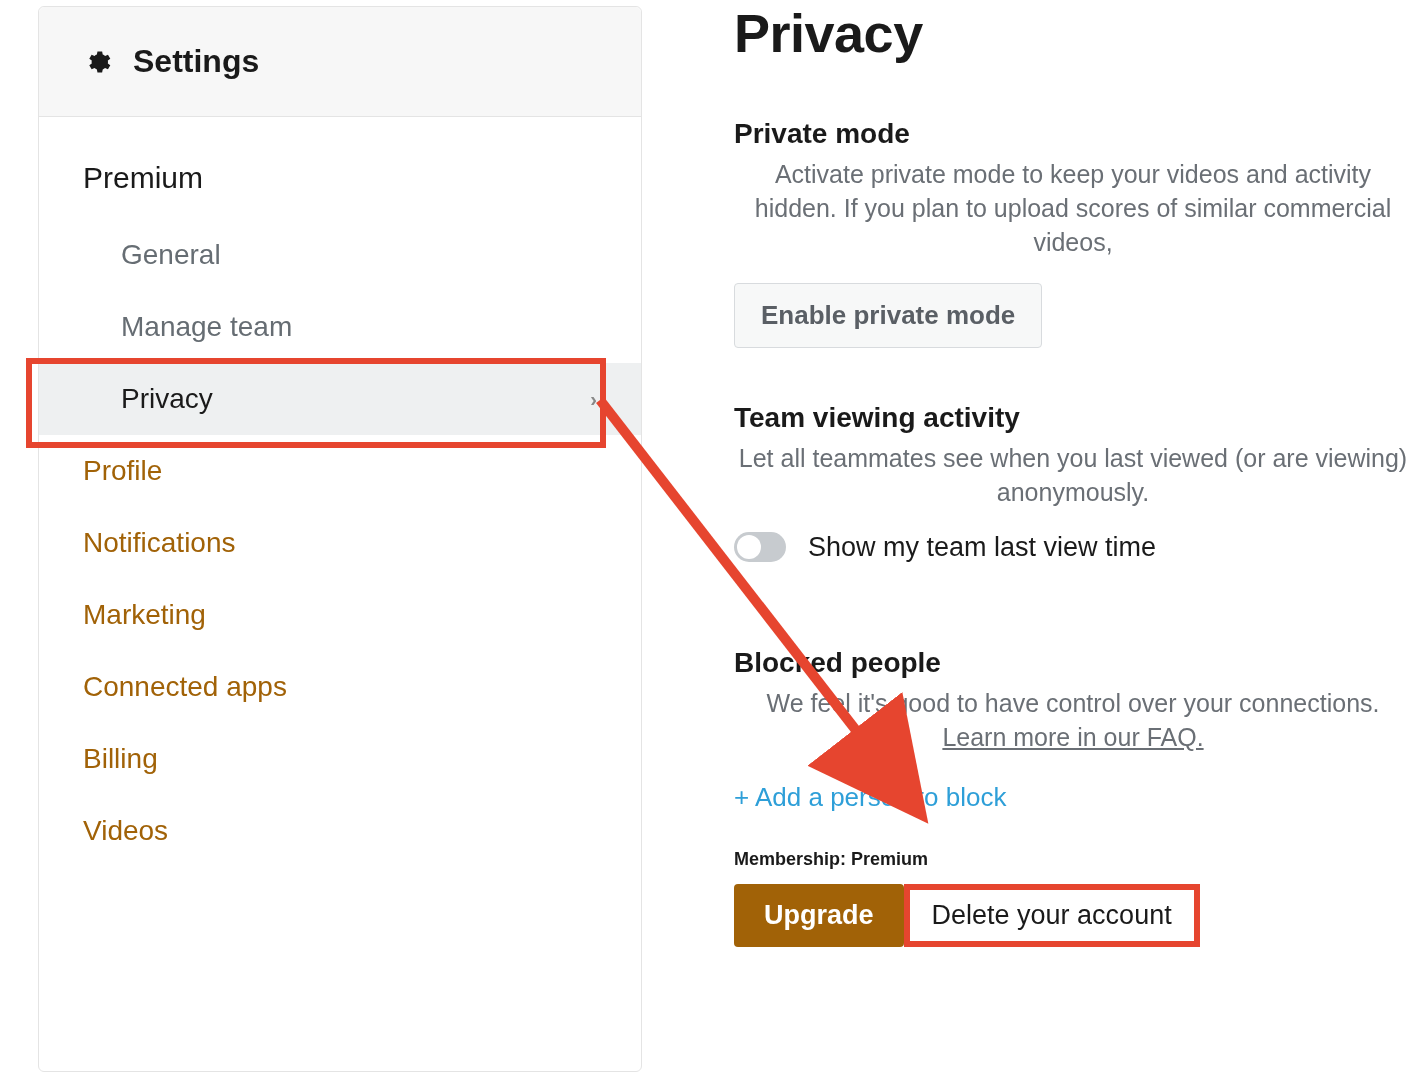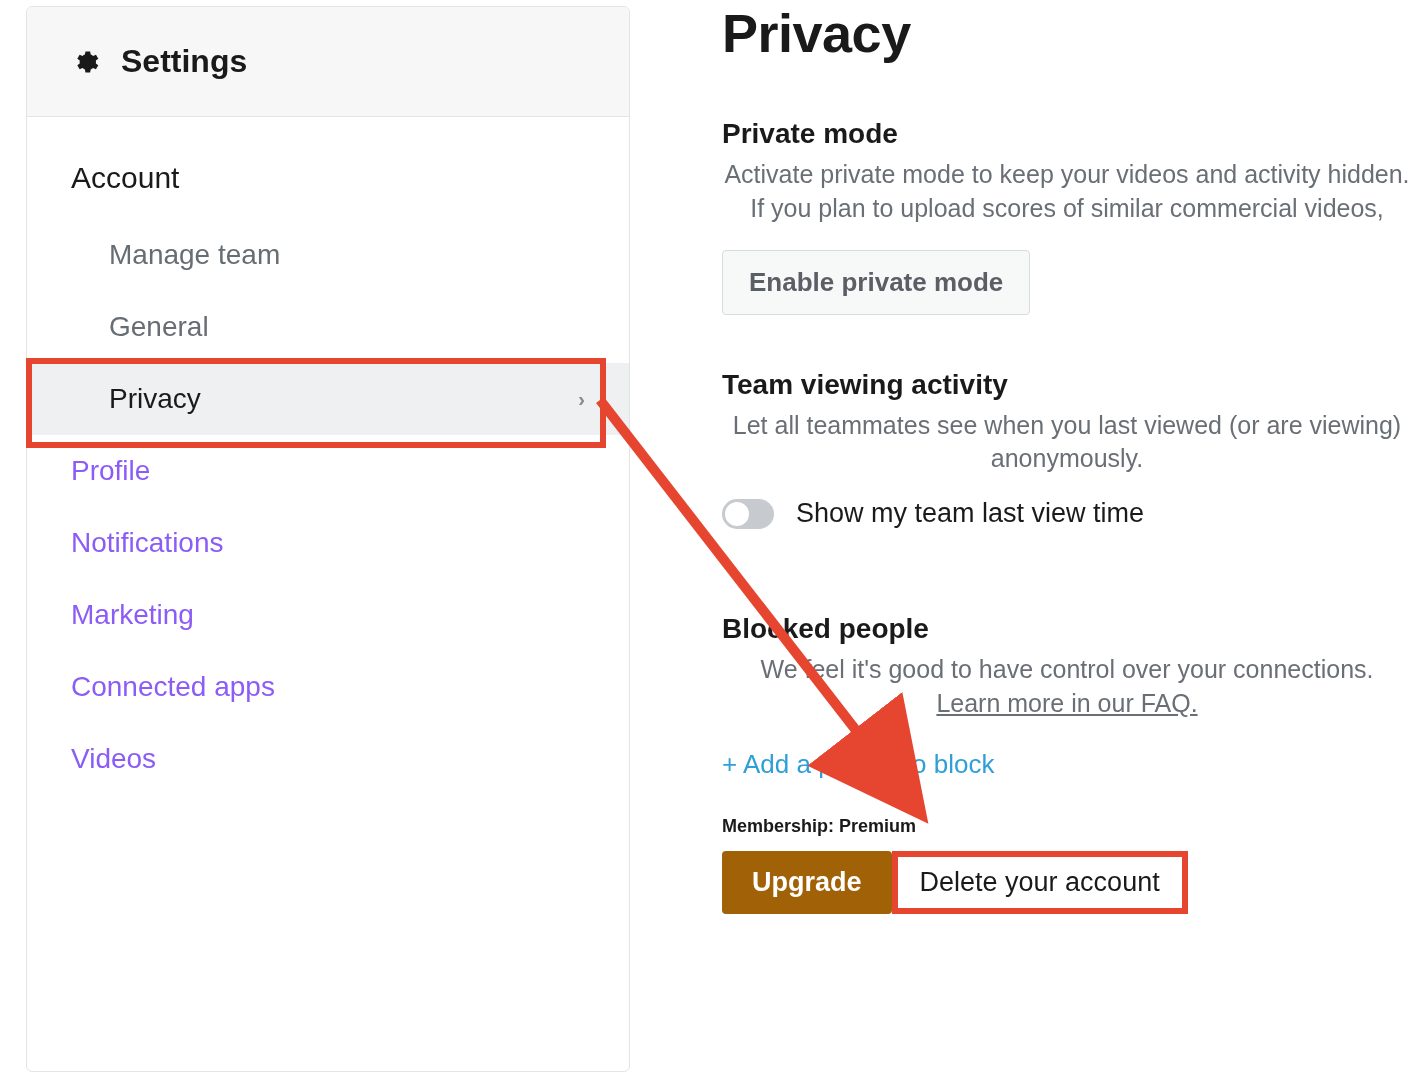--- a/index.html
+++ b/index.html
@@ -7,20 +7,21 @@
       font-family: "Helvetica Neue", Helvetica, Arial, sans-serif;
       background: #fff;
       width: 1412px;
       height: 1072px;
       overflow: hidden;
       position: relative;
     }
     .layout {
       display: flex;
       height: 100%;
+      margin-left: 12px;
     }
     
     .sidebar {
       width: 604px;
       margin-left: 26px;
       border: 1px solid #e4e4e4;
       border-radius: 6px;
       background: #fff;
       margin-top: 6px;
     }
@@ -76,21 +77,21 @@
     }
     .chevron {
       font-size: 20px;
       color: #888;
       font-weight: 700;
     }
 
     .top-item {
       padding: 20px 44px;
       font-size: 28px;
-      color: #8b5cf6;
+      color: #a16207;
       cursor: pointer;
     }
 
     
     .main {
       flex: 1;
       padding-left: 92px;
       padding-top: 0;
     }
     .page-title {
@@ -225,44 +226,47 @@
 <div class="layout">
 
   <aside class="sidebar">
     <div class="sidebar-header">
       <svg class="gear" viewBox="0 0 24 24" fill="currentColor">
         <path d="M12 8.5A3.5 3.5 0 1 0 15.5 12 3.5 3.5 0 0 0 12 8.5Zm9.4 3.5a7.6 7.6 0 0 0-.1-1.2l2.1-1.6-2-3.4-2.5 1a7.3 7.3 0 0 0-2-1.2L16.4 3h-4l-.5 2.6a7.3 7.3 0 0 0-2 1.2l-2.5-1-2 3.4 2.1 1.6A7.6 7.6 0 0 0 7.4 12a7.6 7.6 0 0 0 .1 1.2l-2.1 1.6 2 3.4 2.5-1a7.3 7.3 0 0 0 2 1.2l.5 2.6h4l.5-2.6a7.3 7.3 0 0 0 2-1.2l2.5 1 2-3.4-2.1-1.6a7.6 7.6 0 0 0 .1-1.2Z"></path>
       </svg>
       <div class="sidebar-title">Settings</div>
     </div>
 
-    <div class="section-label">Account</div>
-
+    <div class="section-label">Premium</div>
+
+    <div class="nav-item">
+      <span>General</span>
+    </div>
     <div class="nav-item">
       <span>Manage team</span>
-    </div>
-    <div class="nav-item">
-      <span>General</span>
     </div>
     <div class="nav-item active">
       <span>Privacy</span>
       <span class="chevron">›</span>
     </div>
 
     <div class="top-item">
       <span>Profile</span>
     </div>
     <div class="top-item">
       <span>Notifications</span>
     </div>
     <div class="top-item">
       <span>Marketing</span>
     </div>
     <div class="top-item">
       <span>Connected apps</span>
+    </div>
+    <div class="top-item">
+      <span>Billing</span>
     </div>
     <div class="top-item">
       <span>Videos</span>
     </div>
   </aside>
 
   <main class="main">
     <h1 class="page-title">Privacy</h1>
 
     <section class="subsection">

